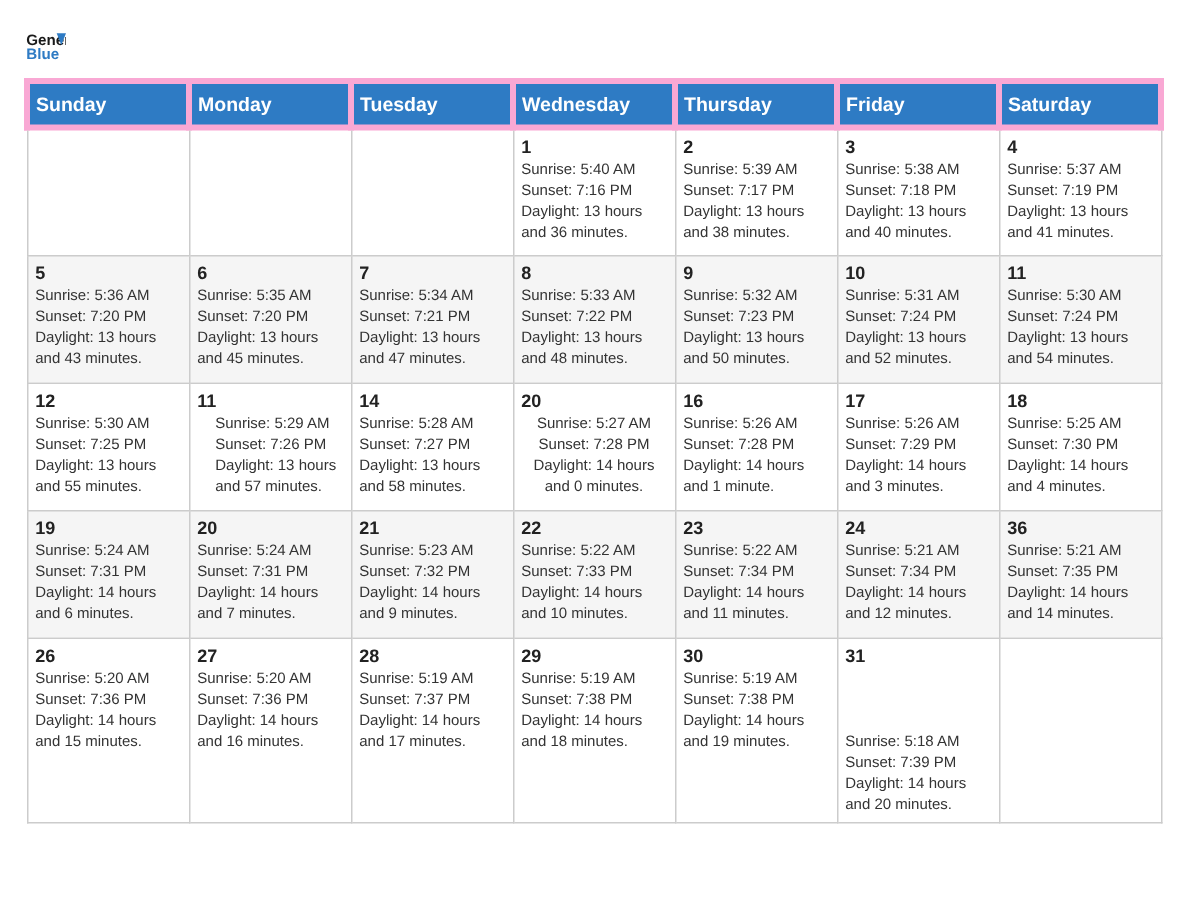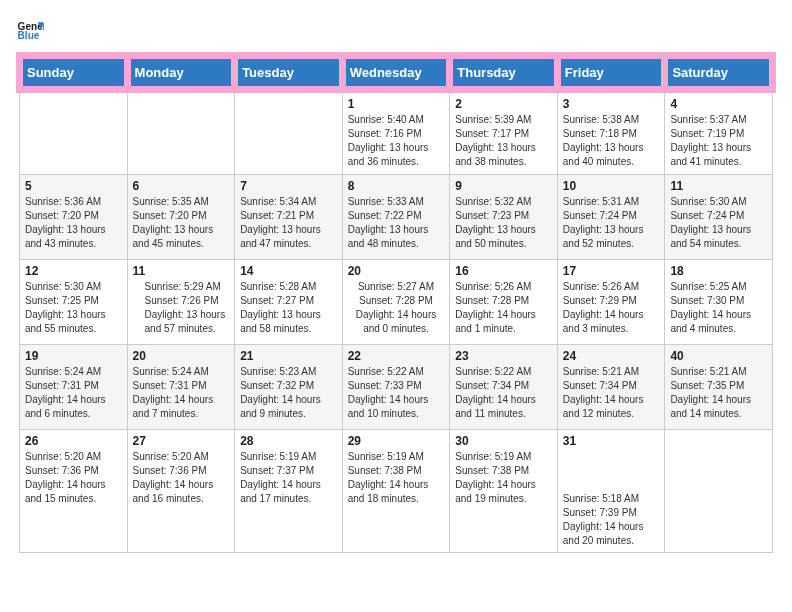--- a/index.html
+++ b/index.html
@@ -43,21 +43,21 @@
       border-collapse: collapse;
       table-layout: fixed;
     }
     thead tr th {
       background-color: #2e7bc4;
       color: #fff;
       font-size: 13px;
       font-weight: bold;
       padding: 6px 4px;
       text-align: left;
-      border: 7px solid #f9a8d4;
+      border: 4px solid #f9a8d4;
     }
     tbody tr td {
       border: 1px solid #ccc;
       vertical-align: top;
       padding: 4px 5px;
       min-height: 80px;
       height: 85px;
       background: #fff;
       font-size: 10.5px;
       color: #222;
@@ -286,21 +286,21 @@
 and 11 minutes.</div>
         </td>
         <td>
           <span class="day-number">24</span>
           <div class="day-info" style="white-space: pre-line;">Sunrise: 5:21 AM
 Sunset: 7:34 PM
 Daylight: 14 hours
 and 12 minutes.</div>
         </td>
         <td>
-          <span class="day-number">40</span>
+          <span class="day-number">36</span>
           <div class="day-info" style="white-space: pre-line;">Sunrise: 5:21 AM
 Sunset: 7:35 PM
 Daylight: 14 hours
 and 14 minutes.</div>
         </td>
       </tr>
       <tr>
         <td>
           <span class="day-number">26</span>
           <div class="day-info" style="white-space: pre-line;">Sunrise: 5:20 AM

